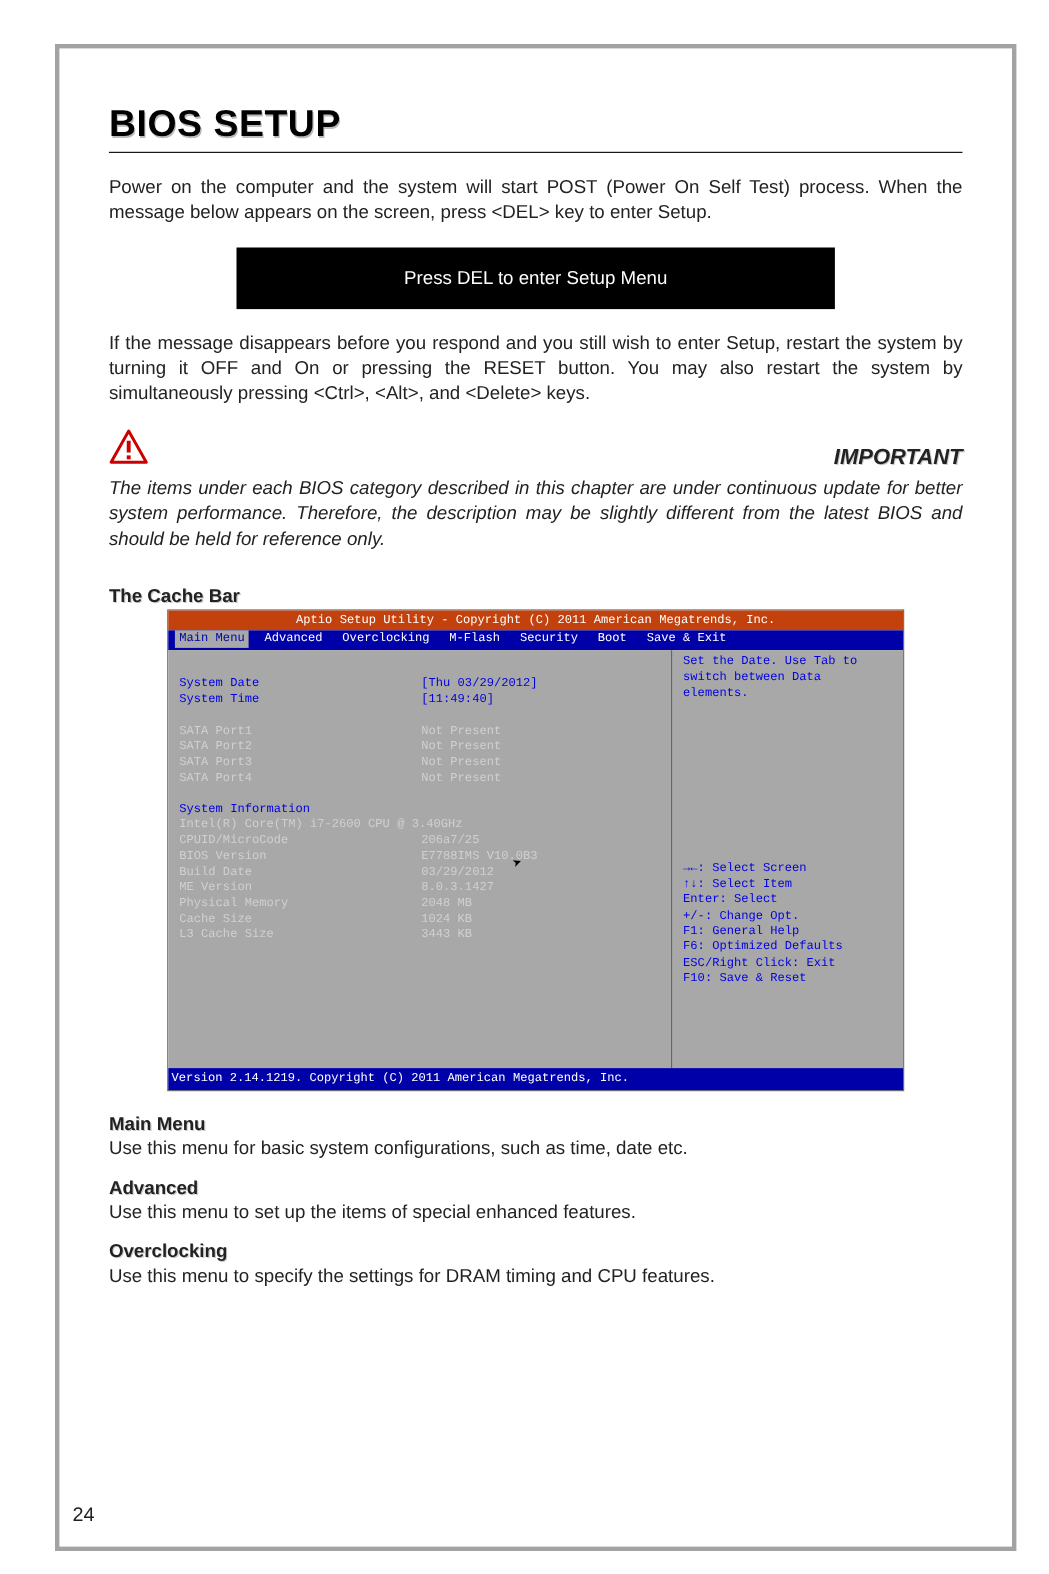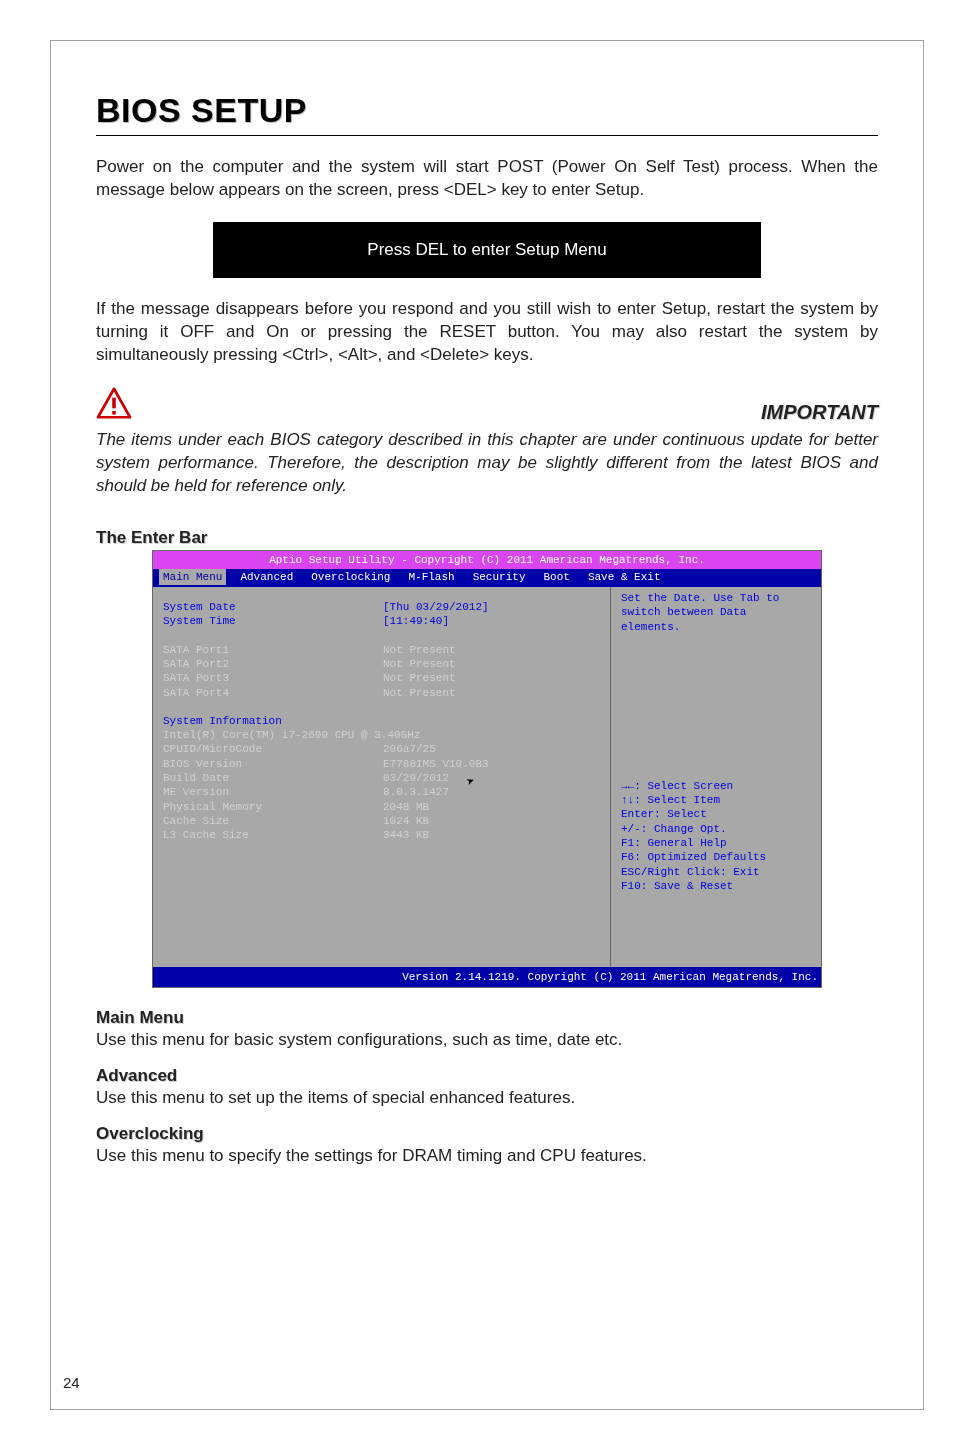--- a/index.html
+++ b/index.html
@@ -8,21 +8,21 @@
       box-sizing: border-box;
     }
     body {
       font-family: Arial, Helvetica, sans-serif;
       background: #fff;
       width: 954px;
       height: 1431px;
       position: relative;
     }
     .page {
-      border: 1px solid #a3a3a3;
+      border: 4px solid #a3a3a3;
       margin: 40px 30px 30px 50px;
       padding: 50px 45px 30px 45px;
       height: 1370px;
       position: relative;
     }
     .title {
       font-size: 34px;
       font-weight: bold;
       color: #000;
       text-shadow: 1px 1px 0 #bbb;
@@ -93,21 +93,21 @@
     }
     .bios-shot {
       width: 670px;
       margin: 2px auto 20px auto;
       font-family: "Courier New", monospace;
       font-size: 11px;
       line-height: 1.3;
       border: 1px solid #666;
     }
     .bios-header {
-      background: #d946ef;
+      background: #c2410c;
       color: #fff;
       padding: 2px 6px;
       text-align: center;
     }
     .bios-tabs {
       background: #0000a8;
       color: #fff;
       display: flex;
       padding: 0 6px 2px 6px;
       gap: 10px;
@@ -119,21 +119,21 @@
       background: #a8a8a8;
       color: #0000a8;
     }
     .bios-body {
       display: flex;
       background: #a8a8a8;
       height: 380px;
     }
     .bios-left {
       flex: 2.3;
-      padding: 13px 10px;
+      padding: 24px 10px;
       border-right: 1px solid #666;
       position: relative;
     }
     .bios-right {
       flex: 1;
       padding: 4px 10px;
       color: #0000e0;
       display: flex;
       flex-direction: column;
       justify-content: space-between;
@@ -150,42 +150,42 @@
     }
     .bios-row.selectable .bios-label {
       color: #0000e0;
     }
     .bios-row.selectable .bios-val {
       color: #0000e0;
     }
     .bios-footer {
       background: #0000a8;
       color: #fff;
-      text-align: right;
+      text-align: left;
       padding: 3px;
     }
     .cursor-arrow {
       position: absolute;
       left: 314px;
       top: 186px;
       font-size: 14px;
       color: #000;
       transform: rotate(-20deg);
     }
     .help-top {
       color: #0000e0;
     }
     .help-keys {
       color: #0000e0;
     }
     .page-num {
       position: absolute;
       bottom: 18px;
       left: 12px;
-      font-size: 15px;
+      font-size: 18px;
       color: #222;
     }
   </style>
 </head>
 <body>
 
 <div class="page">
   <div class="title">BIOS SETUP</div>
   <hr class="titlehr">
 
@@ -200,21 +200,21 @@
       <svg viewBox="0 0 40 36" width="36" height="32">
         <polygon points="20,2 38,34 2,34" fill="none" stroke="#c00" stroke-width="3" stroke-linejoin="round"></polygon>
         <rect x="18" y="12" width="4" height="12" fill="#c00"></rect>
         <rect x="18" y="27" width="4" height="4" fill="#c00"></rect>
       </svg>
     </span>
     <span class="important-label">IMPORTANT</span>
   </div>
   <div class="italic">The items under each BIOS category described in this chapter are under continuous update for better system performance. Therefore, the description may be slightly different from the latest BIOS and should be held for reference only.</div>
 
-  <div class="section-heading">The Enter Bar</div>
+  <div class="section-heading">The Cache Bar</div>
 
   <div class="bios-shot">
     <div class="bios-header">Aptio Setup Utility - Copyright (C) 2011 American Megatrends, Inc.</div>
     <div class="bios-tabs">
       <span class="active">Main Menu</span>
       <span>Advanced</span>
       <span>Overclocking</span>
       <span>M-Flash</span>
       <span>Security</span>
       <span>Boot</span>

